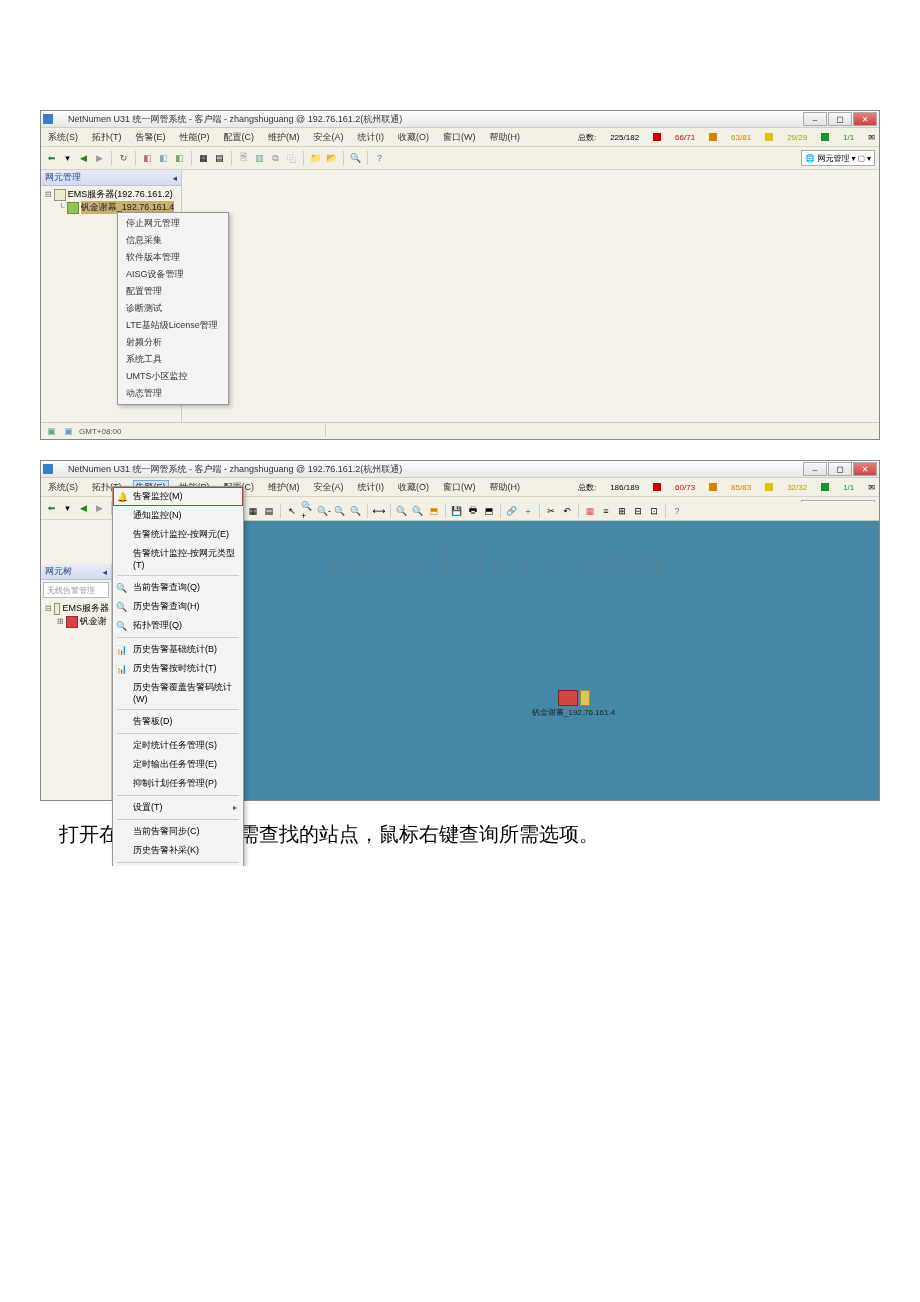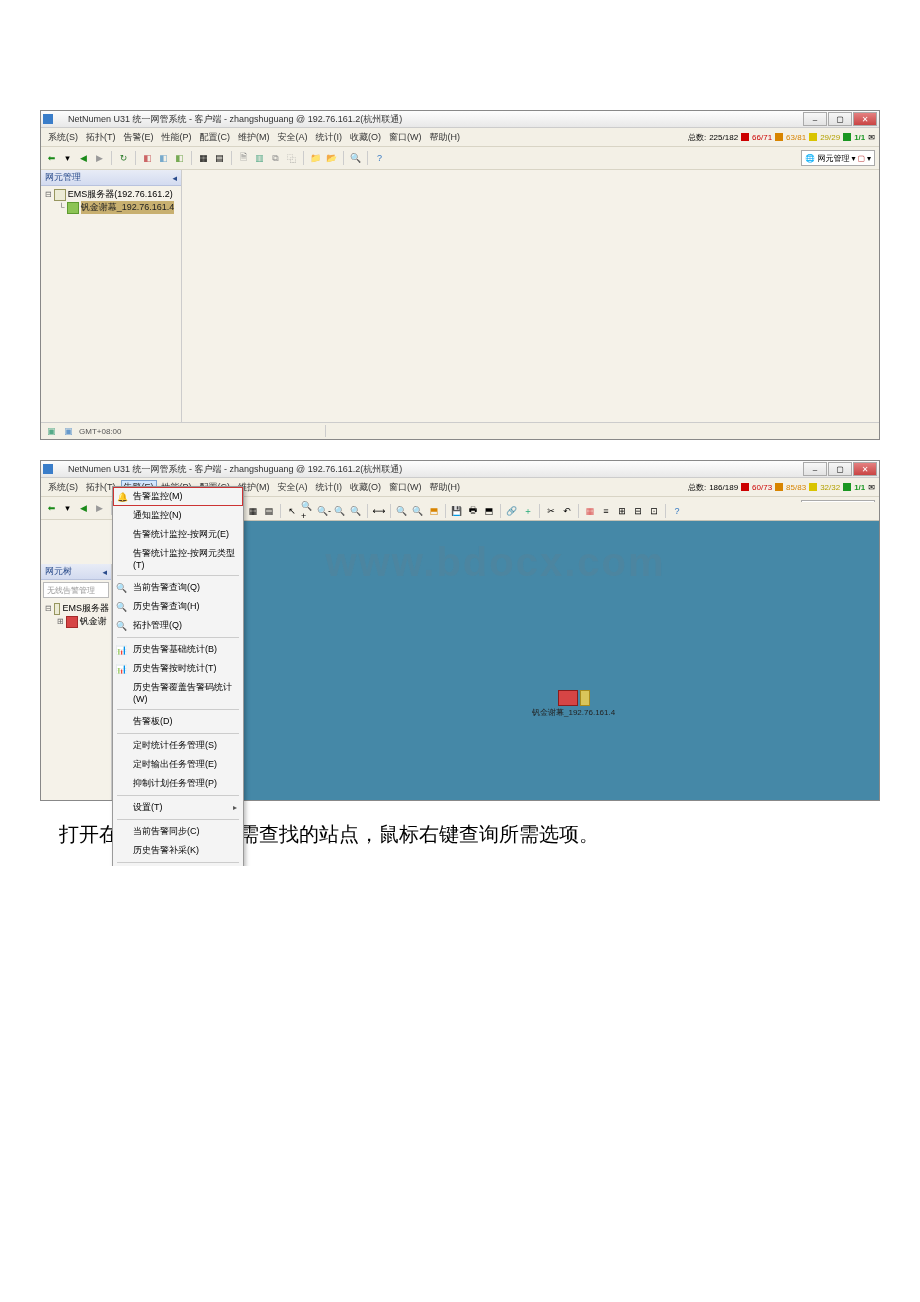--- a/index.html
+++ b/index.html
@@ -59,41 +59,41 @@
     display: flex;
     align-items: center;
     justify-content: space-between;
     padding: 1px 4px;
     background: #f3f0e6;
     border-bottom: 1px solid #d8d4c5;
     height: 16px;
   }
   .menu-left {
     display: flex;
-    gap: 2px;
+    gap: 8px;
   }
   .menu-item {
     padding: 1px 3px;
     color: #333;
   }
   .menu-item.active {
     background: #d4e8ff;
     border: 1px solid #7da2ce;
     padding: 0 2px;
   }
   .menu-right {
     display: flex;
     align-items: center;
-    gap: 3px;
+    gap: 14px;
     font-size: 8px;
   }
   .stat-red { color:#c00;}
   .stat-orange { color:#d88400;}
   .stat-yellow { color:#b3a000;}
-  .stat-green { color:#1a9622;font-weight:bold;}
+  .stat-green { color:#1a9622;}
   .icon-sq { width:8px; height:8px; display:inline-block; vertical-align:middle;}
   .toolbar {
     display: flex;
     align-items: center;
     justify-content: space-between;
     padding: 2px 4px;
     background: #f3f0e6;
     border-bottom: 1px solid #d8d4c5;
     height: 18px;
   }
@@ -392,20 +392,33 @@
           <span class="tree-toggle">⊟</span>
           <span class="tree-icon server"></span>
           <span>EMS服务器(192.76.161.2)</span>
         </div>
         <div class="tree-row" style="padding-left:16px;">
           <span class="tree-toggle">└</span>
           <span class="tree-icon node"></span>
           <span class="tree-label selected">钒金谢幕_192.76.161.4</span>
         </div>
 
+        <div class="context-menu" id="ctx1" style="top:26px; left:76px;">
+              <div class="ctx-item">停止网元管理</div>
+              <div class="ctx-item">信息采集</div>
+              <div class="ctx-item">软件版本管理</div>
+              <div class="ctx-item">AISG设备管理</div>
+              <div class="ctx-item">配置管理</div>
+              <div class="ctx-item">诊断测试</div>
+              <div class="ctx-item">LTE基站级License管理</div>
+              <div class="ctx-item">射频分析</div>
+              <div class="ctx-item">系统工具</div>
+              <div class="ctx-item">UMTS小区监控</div>
+              <div class="ctx-item">动态管理</div>
+            </div>
       </div>
     </div>
     <div class="right-panel"></div>
   </div>
 
   <div class="statusbar">
     <span class="tool-icon" style="color:#5a8;">▣</span>
     <span class="tool-icon" style="color:#69c;">▣</span>
     <span>GMT+08:00</span>
     <div class="status-divider"></div>

